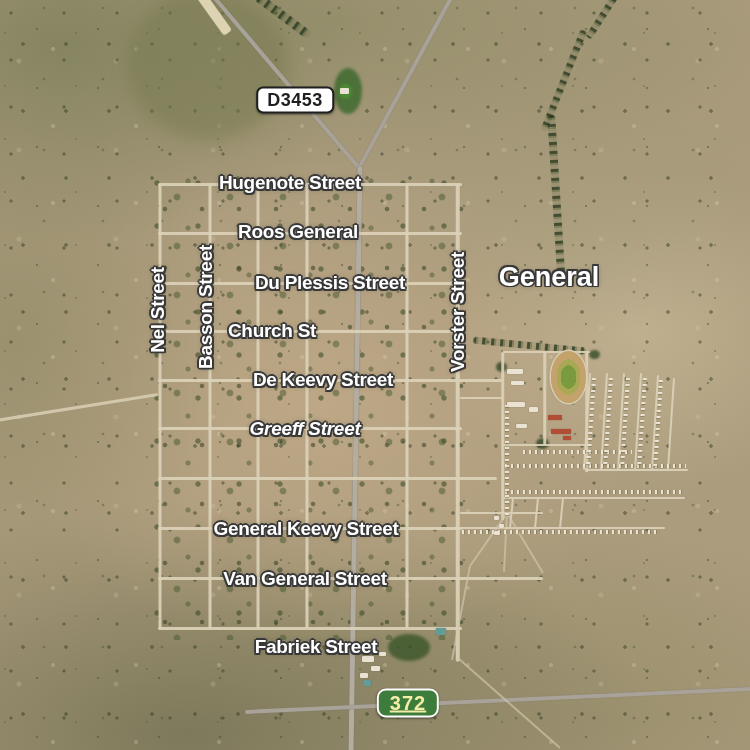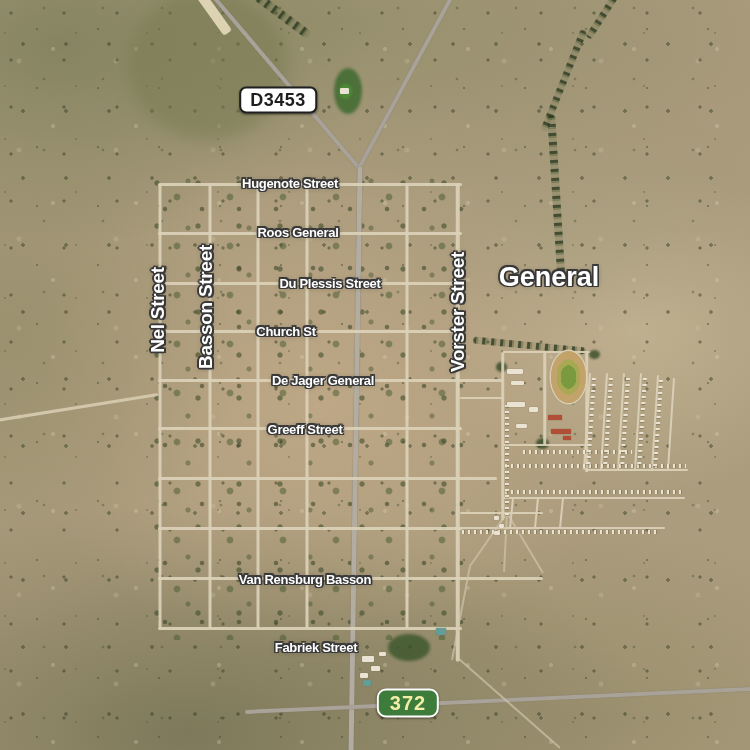--- a/index.html
+++ b/index.html
@@ -61,21 +61,21 @@
       #c3a369 48% 72%, #c9b47c 72% 100%);
     box-shadow:0 0 0 1.5px rgba(222,212,186,.9), 0 0 3px rgba(120,110,80,.6);}
   
   .maplabel{position:absolute;color:#fff;font-weight:700;white-space:nowrap;
     transform:translate(-50%,-50%);letter-spacing:-.3px;
     text-shadow:-1.5px -1.5px 0 rgba(56,56,56,.95), 1.5px -1.5px 0 rgba(56,56,56,.95),
       -1.5px 1.5px 0 rgba(56,56,56,.95), 1.5px 1.5px 0 rgba(56,56,56,.95),
       0 -1.6px 0 rgba(56,56,56,.95), 0 1.6px 0 rgba(56,56,56,.95),
       -1.6px 0 0 rgba(56,56,56,.95), 1.6px 0 0 rgba(56,56,56,.95),
       0 0 5px rgba(40,40,40,.55);}
-  .street-h{font-size:13px;}
+  .street-h{font-size:19px;}
   .street-v{font-size:19px;transform:translate(-50%,-50%) rotate(-90deg);}
   .townname{font-size:27px;letter-spacing:0;}
   .badge{position:absolute;transform:translate(-50%,-50%);font-weight:700;white-space:nowrap;}
   .badge.provincial{background:#ffffff;color:#1f1f1f;border:2.5px solid #1f1f1f;
     border-radius:7px;font-size:18px;padding:1px 9px;letter-spacing:.5px;
     box-shadow:0 1px 2px rgba(0,0,0,.35);}
   .badge.regional{background:#3d7c3b;color:#f3eda8;border:2.5px solid #ffffff;
     border-radius:9px;font-size:20px;padding:1px 11px;letter-spacing:1px;
     box-shadow:0 1px 2px rgba(0,0,0,.35);}
 </style>
@@ -178,24 +178,25 @@
       <div class="bld red" style="left: 563px; top: 436px; width: 8px; height: 4px;"></div>
       <div class="bld red" style="left: 296px; top: 643px; width: 12px; height: 5px;"></div>
       <div class="bld teal" style="left: 436px; top: 628px; width: 10px; height: 7px;"></div>
       <div class="bld teal" style="left: 363px; top: 680px; width: 8px; height: 6px;"></div>
     </div>
   <div class="layer" id="label-layer">
     <div class="maplabel townname" id="town-label" style="left: 549px; top: 277px;">General</div>
   <div class="maplabel street-h" style="left: 290px; top: 183px;">Hugenote Street</div>
       <div class="maplabel street-h" style="left: 298px; top: 232px;">Roos General</div>
       <div class="maplabel street-h" style="left: 330px; top: 283px;">Du Plessis Street</div>
-      <div class="maplabel street-h" style="left: 286px; top: 331px; text-align: center;">Church St</div>
-      <div class="maplabel street-h" style="left: 323px; top: 380px;">De Jager General</div>
-      <div class="maplabel street-h" style="left: 305px; top: 429px;">Greeff Street</div>
-      <div class="maplabel street-h" style="left: 305px; top: 579px;">Van Rensburg Basson</div>
+      <div class="maplabel street-h" style="left: 272px; top: 331px; text-align: center;">Church St</div>
+      <div class="maplabel street-h" style="left: 323px; top: 380px;">De Keevy Street</div>
+      <div class="maplabel street-h" style="left: 305px; top: 429px; font-style: italic;">Greeff Street</div>
+      <div class="maplabel street-h" style="left: 306px; top: 529px;">General Keevy Street</div>
+      <div class="maplabel street-h" style="left: 305px; top: 579px;">Van General Street</div>
       <div class="maplabel street-h" style="left: 316px; top: 647px;">Fabriek Street</div>
       <div class="maplabel street-v" style="left: 158px; top: 310px;">Nel Street</div>
       <div class="maplabel street-v" style="left: 206px; top: 307px;">Basson Street</div>
       <div class="maplabel street-v" style="left: 458px; top: 312px;">Vorster Street</div>
-      <div class="badge provincial" style="left: 278px; top: 100px;">D3453</div>
-      <div class="badge regional" style="left: 408px; top: 703px;">372</div>
+      <div class="badge provincial" style="left: 295px; top: 100px;">D3453</div>
+      <div class="badge regional" style="left: 408px; top: 703px; text-decoration: underline;">372</div>
     </div>
 </div>
 
 </body></html>

